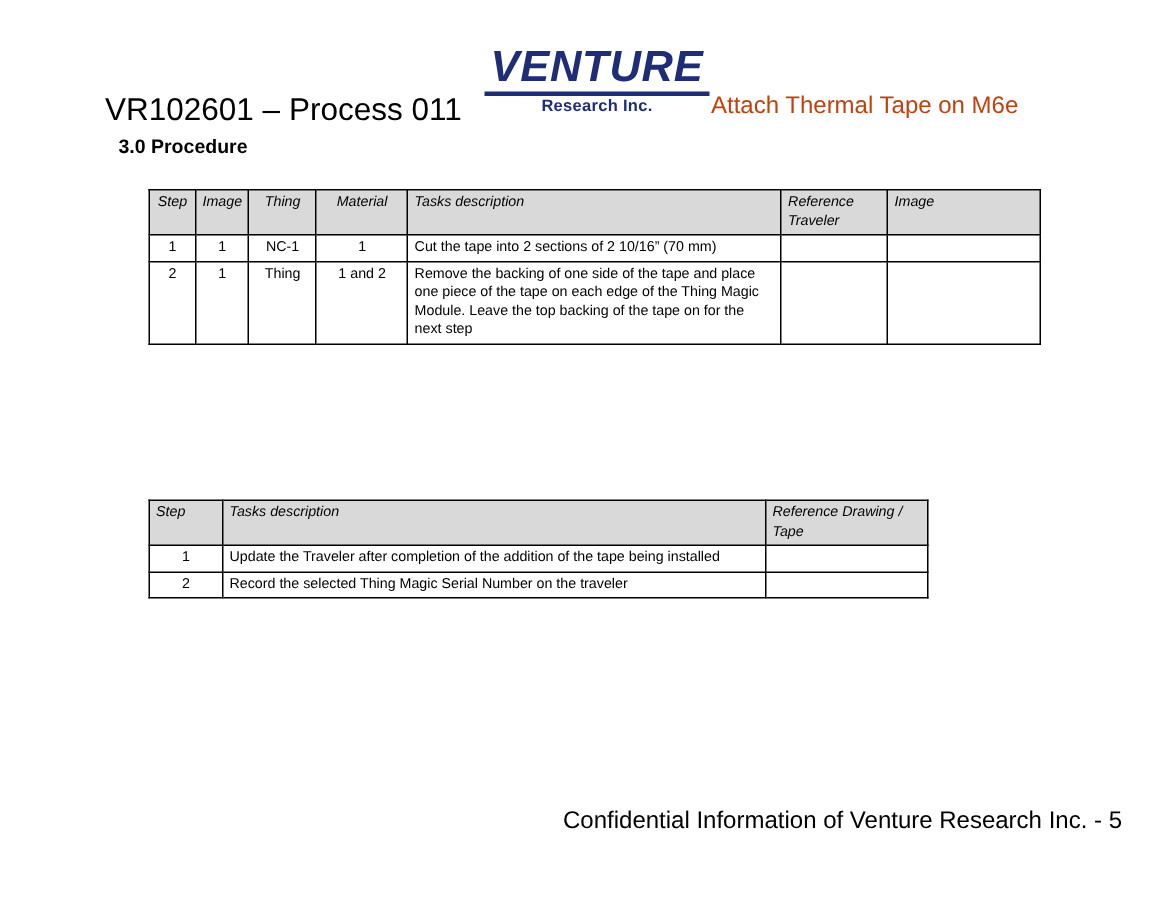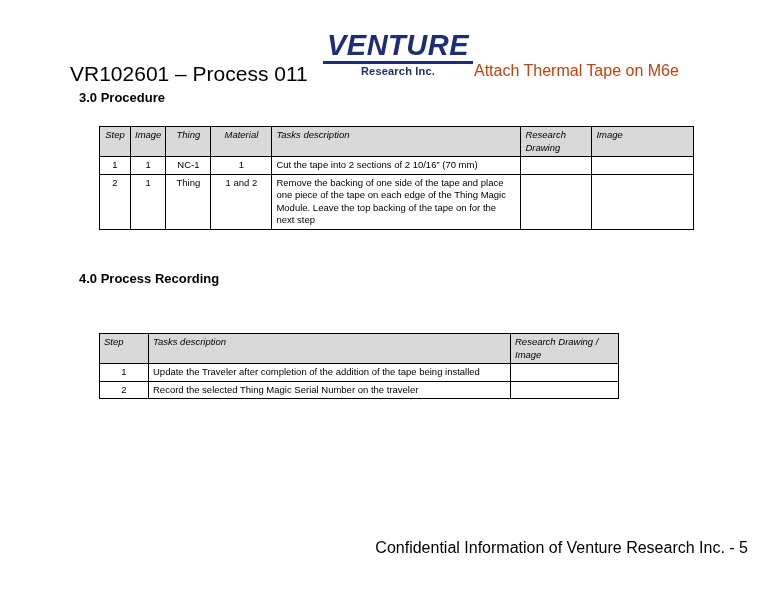--- a/index.html
+++ b/index.html
@@ -151,21 +151,21 @@
   <div class="heading" id="heading-procedure">3.0 Procedure</div>
 
   <table id="procedure-table">
     <tbody>
       <tr class="hdr-row">
         <td class="c-step ctr">Step</td>
         <td class="c-tech ctr">Image</td>
         <td class="c-tool ctr">Thing</td>
         <td class="c-mat ctr">Material</td>
         <td class="c-task">Tasks description</td>
-        <td class="c-ref">Research Drawing</td>
+        <td class="c-ref">Reference Traveler</td>
         <td class="c-img">Image</td>
       </tr>
       <tr>
         <td class="c-step ctr">1</td>
         <td class="c-tech ctr">1</td>
         <td class="c-tool ctr">NC-1</td>
         <td class="c-mat ctr">1</td>
         <td class="c-task">Cut the tape into 2 sections of 2 10/16” (70 mm)</td>
         <td class="c-ref"></td>
         <td class="c-img"></td>
@@ -175,28 +175,27 @@
         <td class="c-tech ctr">1</td>
         <td class="c-tool ctr">Thing</td>
         <td class="c-mat ctr">1 and 2</td>
         <td class="c-task">Remove the backing of one side of the tape and place one piece of the tape on each edge of the Thing Magic Module. Leave the top backing of the tape on for the next step</td>
         <td class="c-ref"></td>
         <td class="c-img"></td>
       </tr>
     </tbody>
   </table>
 
-  <div class="heading" id="heading-recording">4.0 Process Recording</div>
 
   <table id="recording-table">
     <tbody>
       <tr class="hdr-row">
         <td class="r-step">Step</td>
         <td class="r-task">Tasks description</td>
-        <td class="r-ref">Research Drawing / Image</td>
+        <td class="r-ref">Reference Drawing / Tape</td>
       </tr>
       <tr>
         <td class="r-step ctr">1</td>
         <td class="r-task">Update the Traveler after completion of the addition of the tape being installed</td>
         <td class="r-ref"></td>
       </tr>
       <tr>
         <td class="r-step ctr">2</td>
         <td class="r-task">Record the selected Thing Magic Serial Number on the traveler</td>
         <td class="r-ref"></td>

